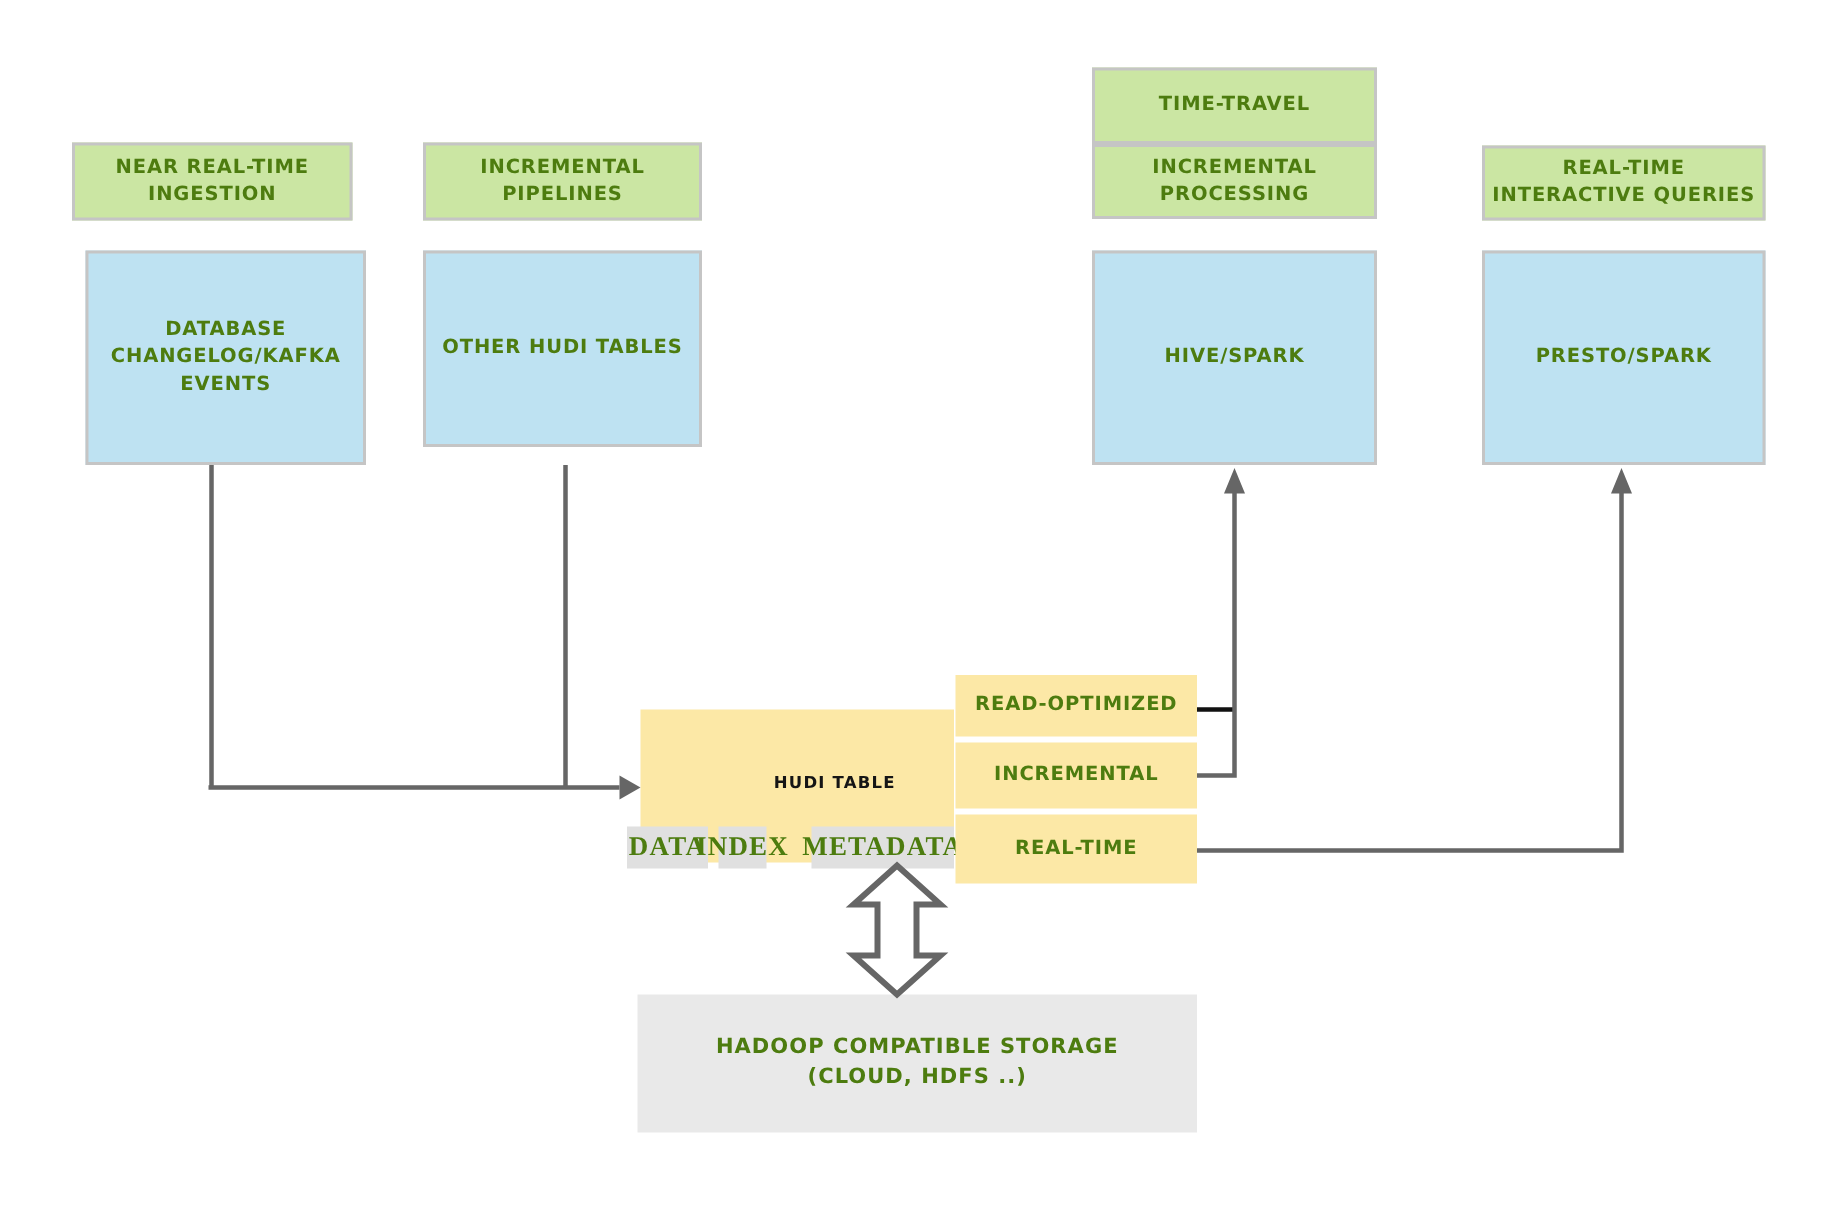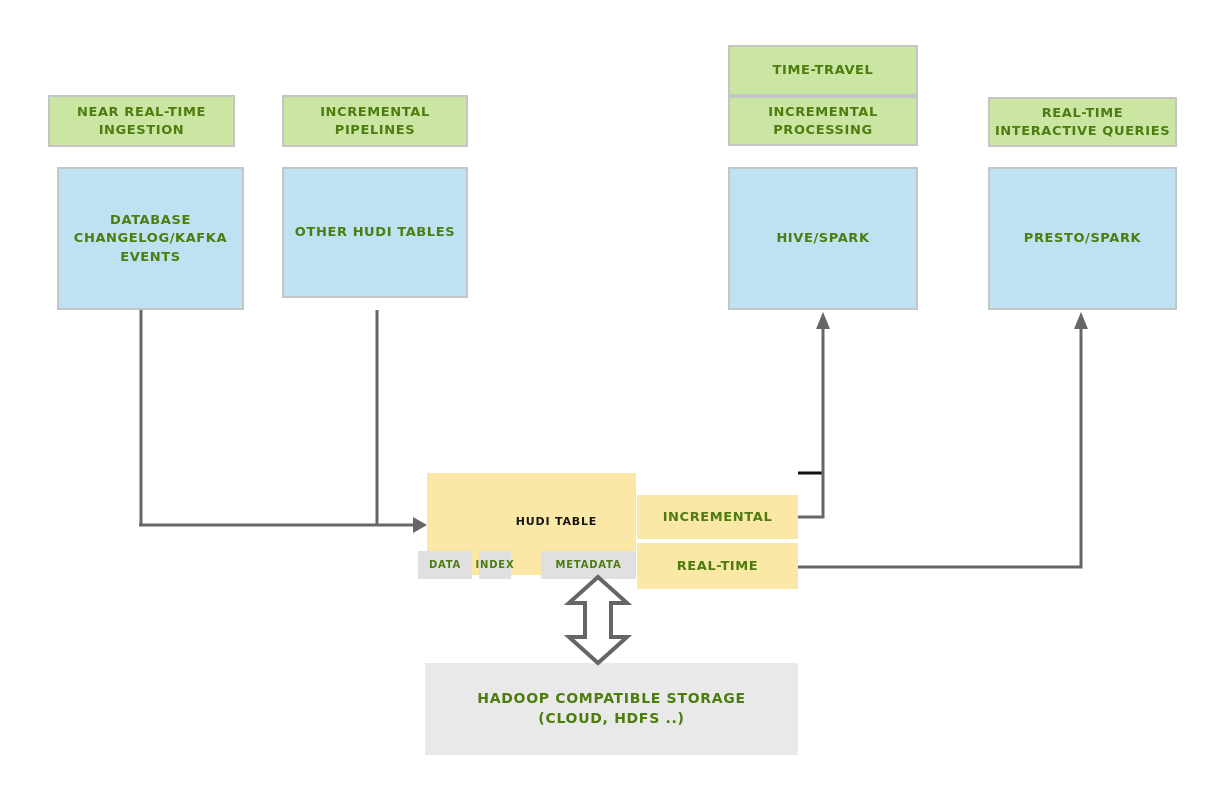--- a/index.html
+++ b/index.html
@@ -14,21 +14,21 @@
   }
   .box{
     position:absolute; box-sizing:border-box;
     display:flex; align-items:center; justify-content:center;
     text-align:center; font-weight:700; font-size:13px; letter-spacing:.6px;
     line-height:1.4; white-space:pre-line; color:#4d7c0f;
   }
   .green{background:var(--green); border:2px solid var(--box-border);}
   .blue{background:var(--blue); border:2px solid var(--box-border);}
   .yellow{background:var(--yellow);}
-  .chip{background:var(--chip-gray); font-size:10px; letter-spacing:.8px;}
+  .chip{background:var(--chip-gray); font-size:18px; letter-spacing:.8px;font-family:Liberation Serif, serif;}
   .storage{background:var(--storage-gray); font-size:14px; letter-spacing:.7px;}
   .plain-label{position:absolute; text-align:center; font-weight:700; font-size:11px;
     letter-spacing:.8px; color:#151515;}
 
   #green-ingestion{left:48px; top:95px; width:187px; height:52px;}
   #green-pipelines{left:282px; top:95px; width:186px; height:52px;}
   #green-time-travel{left:728px; top:45px; width:190px; height:51px;}
   #green-incr-processing{left:728px; top:96px; width:190px; height:50px;}
   #green-realtime-queries{left:988px; top:97px; width:189px; height:50px;}
   #blue-database{left:36px; top:167px; width:187px; height:143px;margin-left:21px;}
@@ -73,20 +73,21 @@
   <div id="blue-other-hudi" class="box blue">OTHER HUDI TABLES</div>
   <div id="blue-hive" class="box blue">HIVE/SPARK</div>
   <div id="blue-presto" class="box blue">PRESTO/SPARK</div>
 
   <div id="hudi-box" class="box yellow"></div>
   <div id="hudi-label" class="plain-label">HUDI TABLE</div>
   <div id="chip-data" class="box chip">DATA</div>
   <div id="chip-index" class="box chip">INDEX</div>
   <div id="chip-metadata" class="box chip">METADATA</div>
 
+  <div id="view-read-optimized" class="box yellow">READ-OPTIMIZED</div>
   <div id="view-incremental" class="box yellow">INCREMENTAL</div>
   <div id="view-real-time" class="box yellow">REAL-TIME</div>
 
   <div id="storage-box" class="box storage">HADOOP COMPATIBLE STORAGE
 (CLOUD, HDFS ..)</div>
 
   <svg id="connector-layer" viewBox="0 0 1224 804" xmlns="http://www.w3.org/2000/svg">
 
     <path class="wire" d="M141 310 V525 M377 310 V525 M139 525 H413"></path>
     <polygon class="head" points="413,517 413,533 427,525"></polygon>

